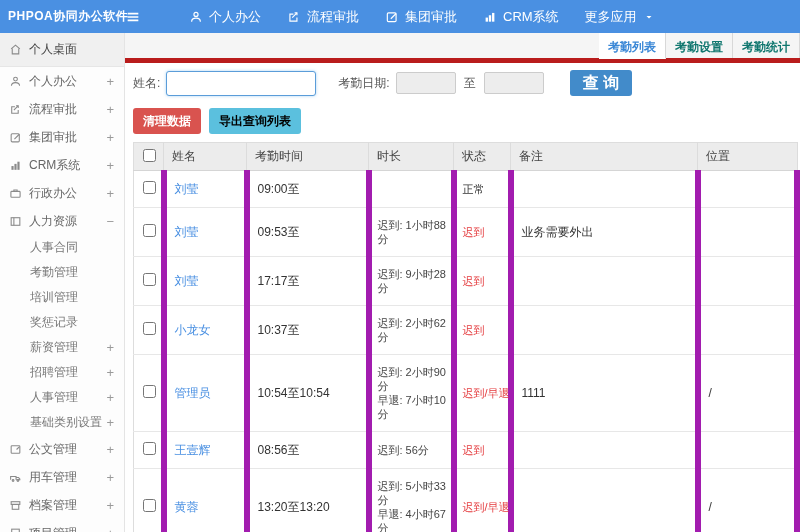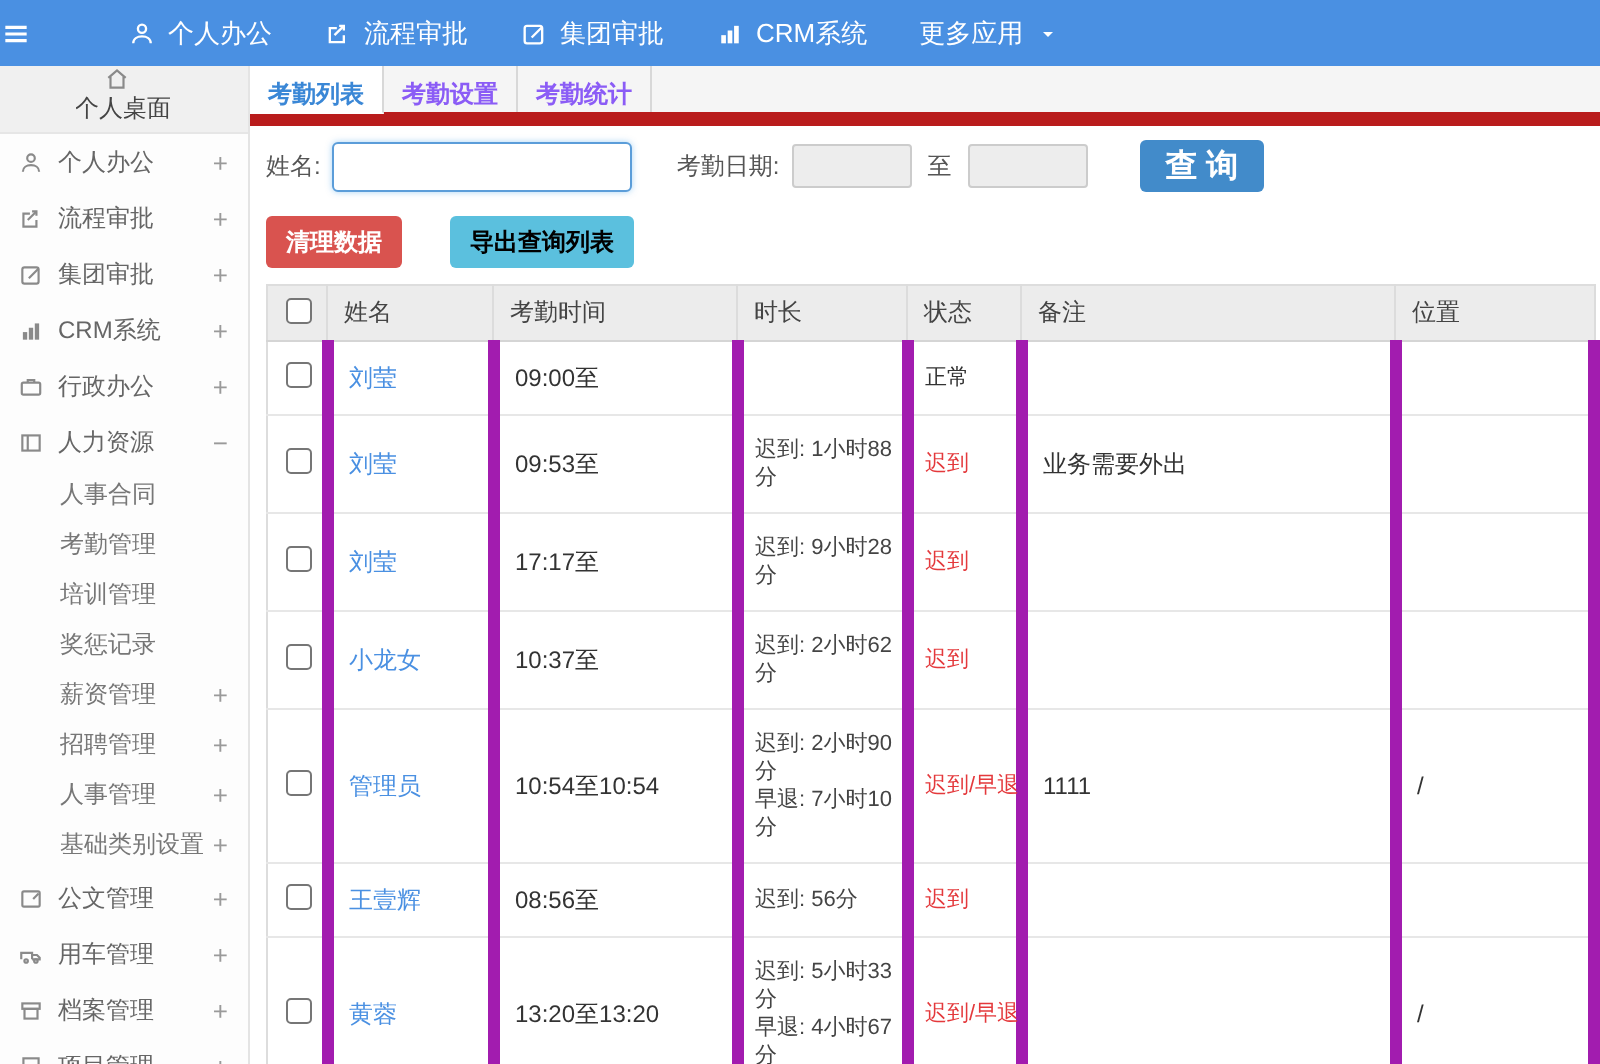--- a/index.html
+++ b/index.html
@@ -12,47 +12,47 @@
   .topbar { height:33px; background:#4a90e2; display:flex; align-items:center; color:#fff; }
   .logo { width:125px; padding-left:8px; font-size:12px; font-weight:bold; letter-spacing:.5px; white-space:nowrap; }
   .topnav { display:flex; align-items:center; gap:26px; margin-left:42px; font-size:13px; }
   .topnav-item { display:flex; align-items:center; gap:6px; cursor:pointer; white-space:nowrap; }
   .hamburger { margin-right:6px; cursor:pointer; }
 
   
   .sidebar { position:absolute; left:0; top:33px; width:125px; bottom:0; background:#fdfdfd;
     border-right:1px solid #e4e4e4; font-size:12px; color:#666; }
   .side-item { height:28px; display:flex; align-items:center; padding:0 10px 0 9px; cursor:pointer; }
-  .side-item.first { height:34px; background:#f0f0f0; border-bottom:1px solid #e6e6e6; color:#444;flex-direction:column; }
+  .side-item.first { height:34px; background:#f0f0f0; border-bottom:1px solid #e6e6e6; color:#444; }
   .side-item .sicon { color:#8a8a8a; margin-right:7px; }
   .side-item .slabel { flex:1; white-space:nowrap; overflow:hidden; }
   .side-item .sexpand { color:#9a9a9a; font-size:13px; }
   .side-sub { height:25px; display:flex; align-items:center; padding:0 10px 0 30px; cursor:pointer; color:#777; }
   .side-sub .slabel { flex:1; white-space:nowrap; }
   .side-sub .sexpand { color:#9a9a9a; font-size:13px; }
 
   
   .content { position:absolute; left:125px; top:33px; right:0; bottom:0; background:#fff; }
-  .tabstrip { height:30px; background:#f5f5f5; border-bottom:7px solid #b91c1c; display:flex; }
-  .tab { width:67px; line-height:29px; text-align:center; font-size:12px; font-weight:bold; color:#8b5cf6;
+  .tabstrip { height:30px; background:#f5f5f5; border-bottom:5px solid #b91c1c; display:flex;justify-content:flex-end; }
+  .tab { width:67px; line-height:29px; text-align:center; font-size:12px; font-weight:bold; color:#0f766e;
     border-right:1px solid #d8d8d8; cursor:pointer; }
   .tab.active { background:#fff; color:#3a87d6; margin-bottom:-1px; border-bottom:1px solid #fff; }
 
   .filterbar { height:40px; display:flex; align-items:center; padding:0 8px; font-size:12px; color:#555; }
   .filterbar label { margin-right:6px; white-space:nowrap; }
   .inp-name { width:150px; height:25px; border:1px solid #5b9dd9; border-radius:3px; padding:0 6px;
     box-shadow:0 0 3px rgba(82,168,236,.5); outline:none; font-size:12px; }
   .lbl-date { margin-left:22px; }
   .inp-date { width:60px; height:22px; background:#ededed; border:1px solid #ccc; border-radius:2px;
     padding:0 4px; font-size:12px; }
   .lbl-to { margin:0 8px; }
   .btn-query { margin-left:26px; background:#428bca; color:#fff; border:none; border-radius:3px;
     height:26px; padding:0 13px; font-size:16px; font-weight:bold; cursor:pointer; white-space:nowrap; }
 
-  .actionbar { padding:5px 24px 8px 8px; display:flex; gap:24px; }
+  .actionbar { padding:5px 24px 8px 8px; display:flex; gap:8px; }
   .btn-clean { background:#d9534f; color:#fff; border:none; border-radius:3px; height:26px;
     padding:0 10px; font-size:12px; font-weight:bold; cursor:pointer; }
   .btn-export { background:#5bc0de; color:#000000; border:none; border-radius:3px; height:26px;
     padding:0 10px; font-size:12px; font-weight:bold; cursor:pointer; }
 
   
   table { margin-left:8px; width:calc(100% - 8px); border-collapse:collapse; table-layout:fixed;
     font-size:12px; color:#333; border-left:1px solid #ddd; border-top:1px solid #ddd; }
   th { background:#ececec; font-weight:normal; text-align:left; color:#444; padding:5px 8px;
     border-right:1px solid #dcdcdc; border-bottom:1px solid #d5d5d5; height:24px; white-space:nowrap; }
@@ -63,20 +63,21 @@
   td.dur { font-size:11px; color:#444; padding-left:6px; padding-right:4px; }
   td.st { font-size:11px; white-space:nowrap; padding-left:6px; padding-right:2px; }
   .st-late { color:#e4393c; }
   .st-ok { color:#333; }
   input[type=checkbox] { width:13px; height:13px; cursor:pointer; }
 </style>
 </head>
 <body>
 
 <div class="topbar">
+  <div class="logo">PHPOA协同办公软件</div>
   <span class="icon hamburger">
     <svg width="16" height="16" viewBox="0 0 24 24" stroke="#fff" stroke-width="2.4" fill="none">
         <path d="M4 7h16M4 12h16M4 17h16"></path>
       </svg>
   </span>
   <div class="topnav">
     <div class="topnav-item">
       <span class="icon">
         <svg width="14" height="14" viewBox="0 0 24 24" stroke="#fff" stroke-width="2" fill="none">
             <circle cx="12" cy="7.5" r="3.5"></circle>

